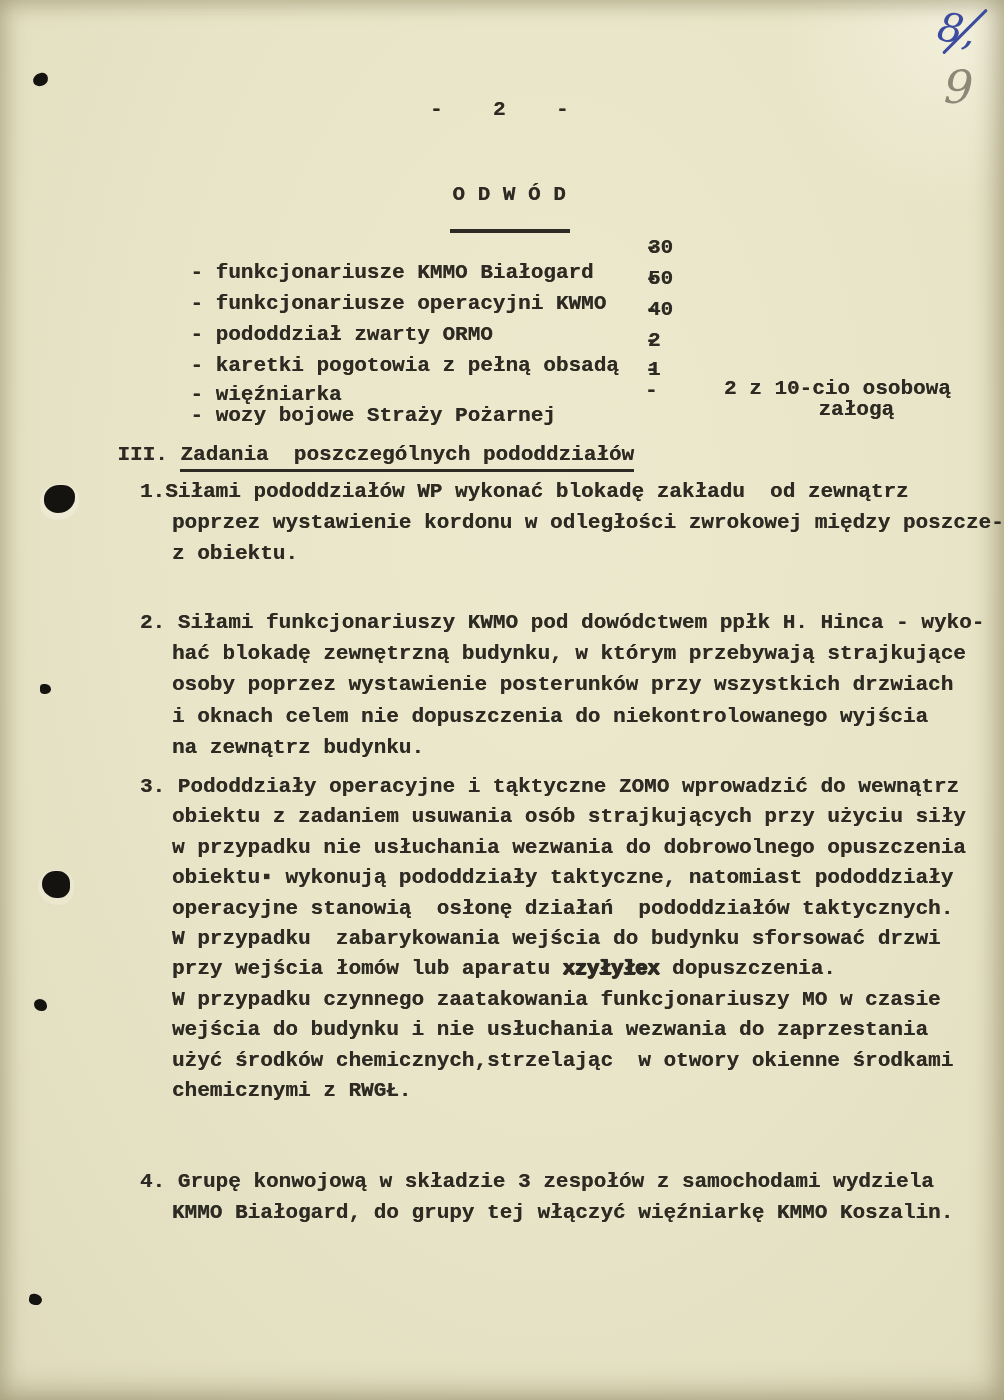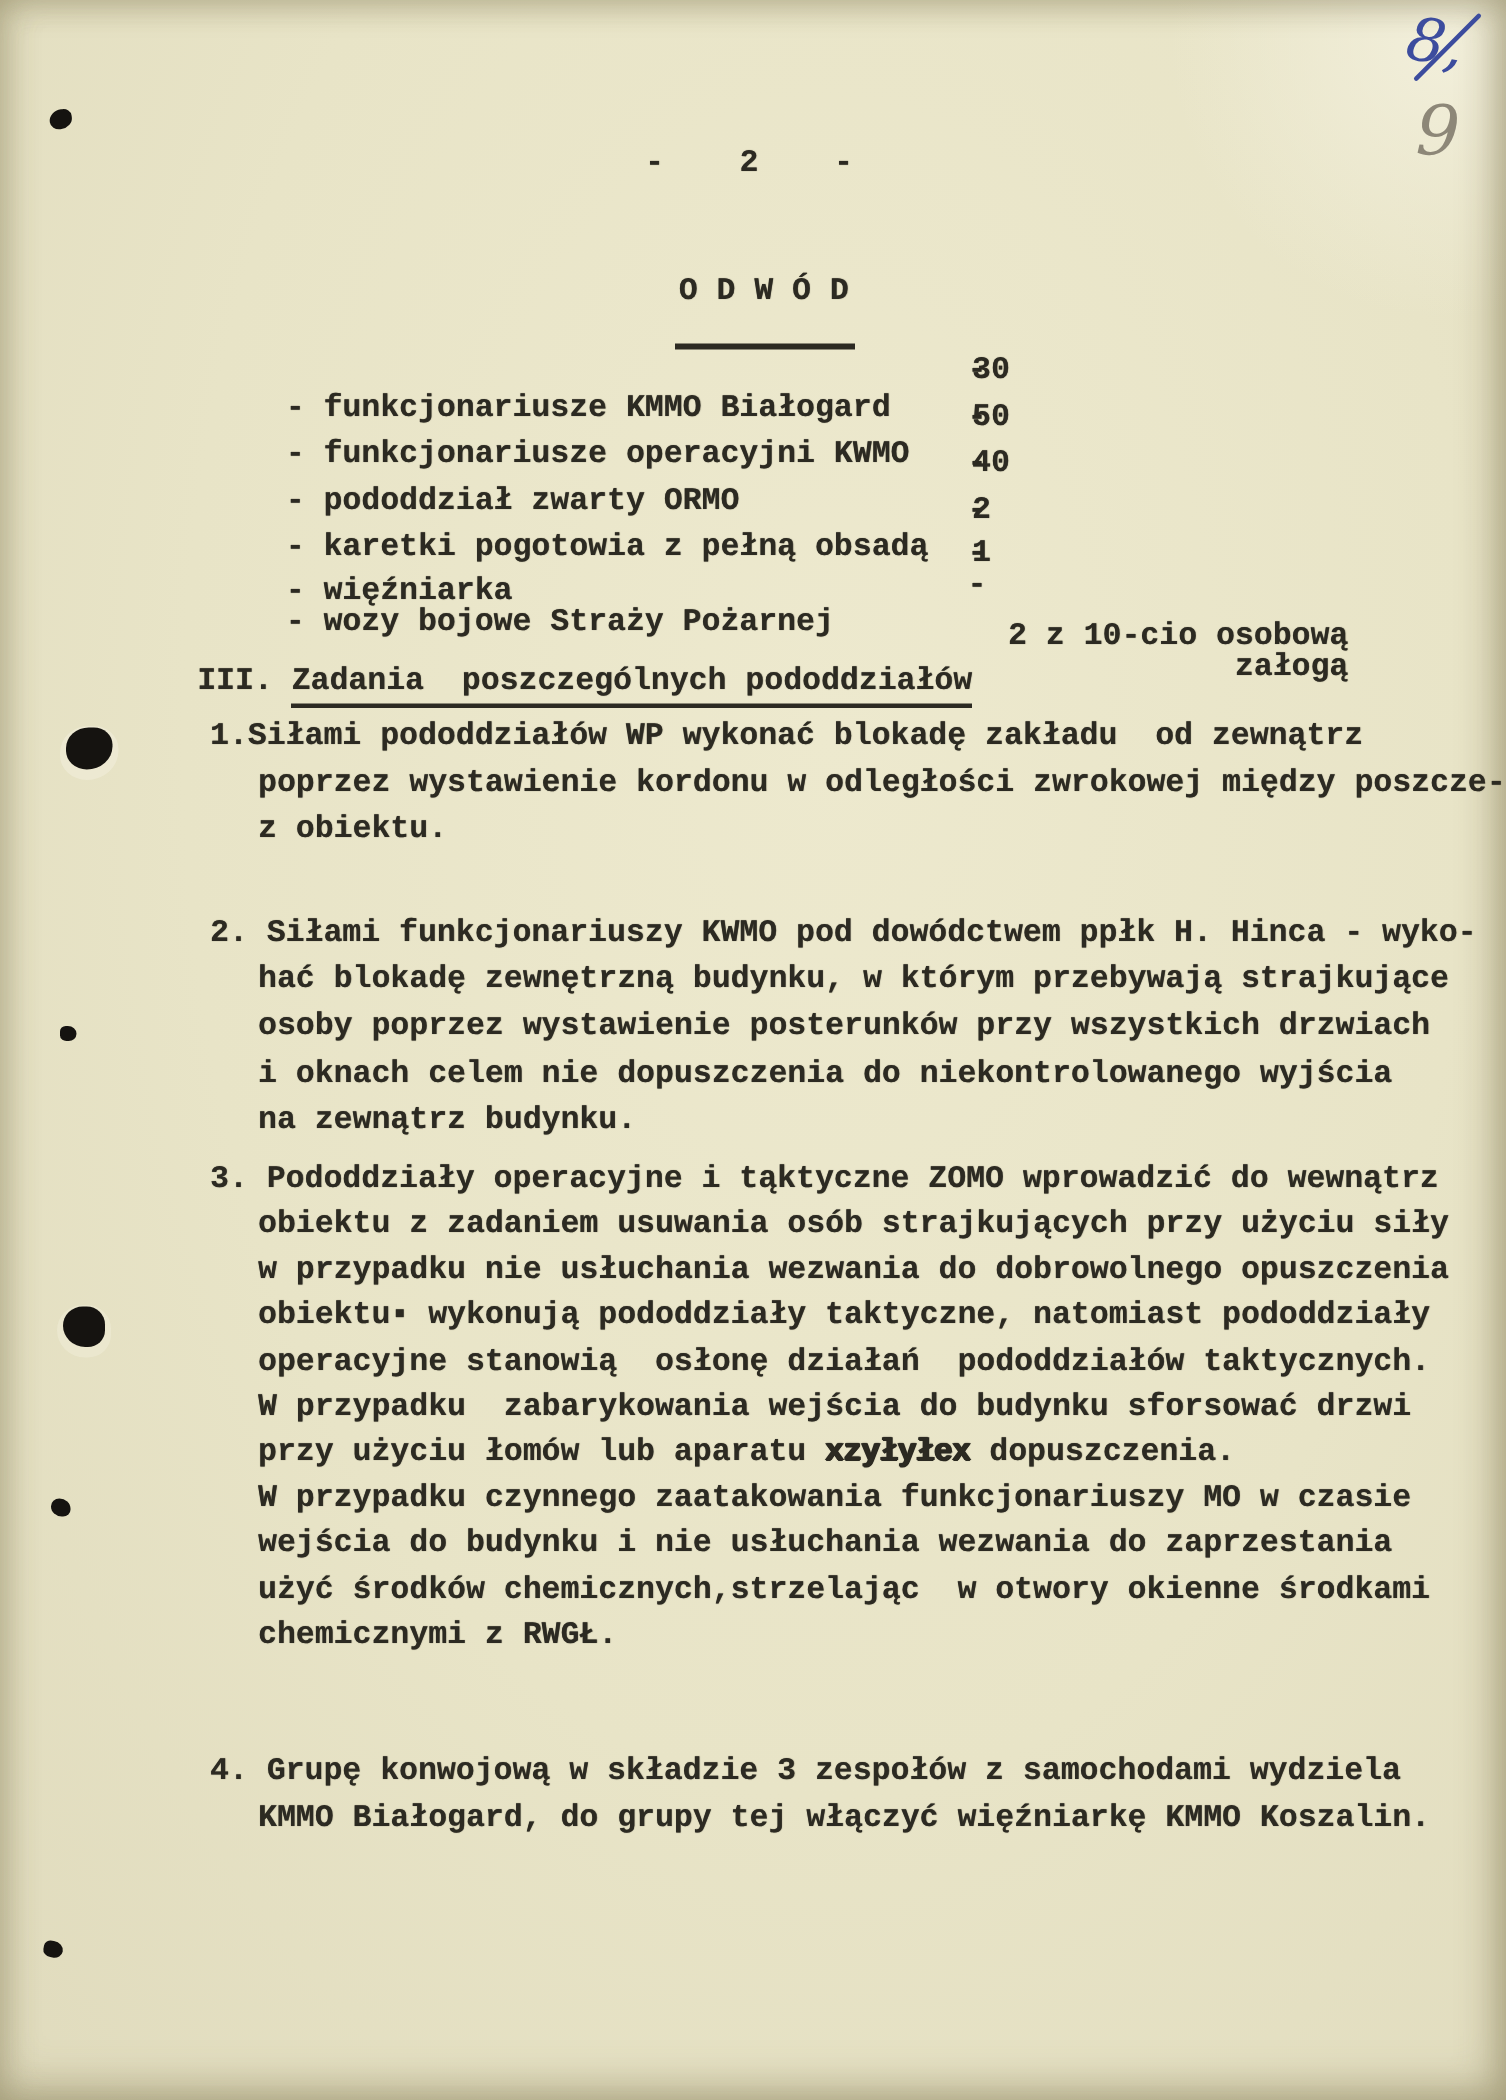--- a/index.html
+++ b/index.html
@@ -24,23 +24,23 @@
   }
   .abs{position:absolute;white-space:pre;}
   
   #pagenum{top:98px;left:430px;}
   #title{top:160px;left:400px;}
   #title .u1{border-bottom:4px solid #2c2a22;padding:0 4px 23px 2px;}
   
   .lrow{position:absolute;left:140px;height:26px;line-height:25px;white-space:pre;}
   .lrow .vdash{position:absolute;left:505px;top:0;}
   .lrow .val{position:absolute;left:508px;top:0;width:65px;text-align:left;white-space:pre;}
-  .lrow .val.multiline{left:532px;width:auto;text-align:right;line-height:21px;margin-top:36px;}
+  .lrow .val.multiline{left:584px;width:auto;text-align:center;line-height:21px;}
   
-  #section{top:420px;left:81px;white-space:pre;}
+  #section{top:420px;left:67px;white-space:pre;}
   #section .u2{border-bottom:3px solid #2c2a22;padding-bottom:3px;}
   
   .task{position:absolute;left:140px;padding-left:32px;}
   .task .ln{white-space:pre;}
   .task .first{margin-left:-32px;}
   .overstruck{
     text-shadow:0 0 1px currentColor,0.7px 0 currentColor,-0.7px 0 currentColor,0 0.7px currentColor;
     letter-spacing:-0.5px;
   }
   
@@ -133,21 +133,21 @@
     <div class="ln">na zewnątrz budynku.</div>
   </div>
 
   <div class="task" style="top:772px;line-height:30.4px">
     <div class="ln first">3. Pododdziały operacyjne i tąktyczne ZOMO wprowadzić do wewnątrz</div>
     <div class="ln">obiektu z zadaniem usuwania osób strajkujących przy użyciu siły</div>
     <div class="ln">w przypadku nie usłuchania wezwania do dobrowolnego opuszczenia</div>
     <div class="ln">obiektu▪ wykonują pododdziały taktyczne, natomiast pododdziały</div>
     <div class="ln">operacyjne stanowią  osłonę działań  pododdziałów taktycznych.</div>
     <div class="ln">W przypadku  zabarykowania wejścia do budynku sforsować drzwi</div>
-    <div class="ln"><span>przy użyciu łomów lub aparatu </span><span class="overstruck">xzyłyłex</span><span> dopuszczenia.</span></div>
+    <div class="ln"><span>przy wejścia łomów lub aparatu </span><span class="overstruck">xzyłyłex</span><span> dopuszczenia.</span></div>
     <div class="ln">W przypadku czynnego zaatakowania funkcjonariuszy MO w czasie</div>
     <div class="ln">wejścia do budynku i nie usłuchania wezwania do zaprzestania</div>
     <div class="ln">użyć środków chemicznych,strzelając  w otwory okienne środkami</div>
     <div class="ln">chemicznymi z RWGŁ.</div>
   </div>
 
   <div class="task" style="top:1167px;line-height:30.5px">
     <div class="ln first">4. Grupę konwojową w składzie 3 zespołów z samochodami wydziela</div>
     <div class="ln">KMMO Białogard, do grupy tej włączyć więźniarkę KMMO Koszalin.</div>
   </div>

